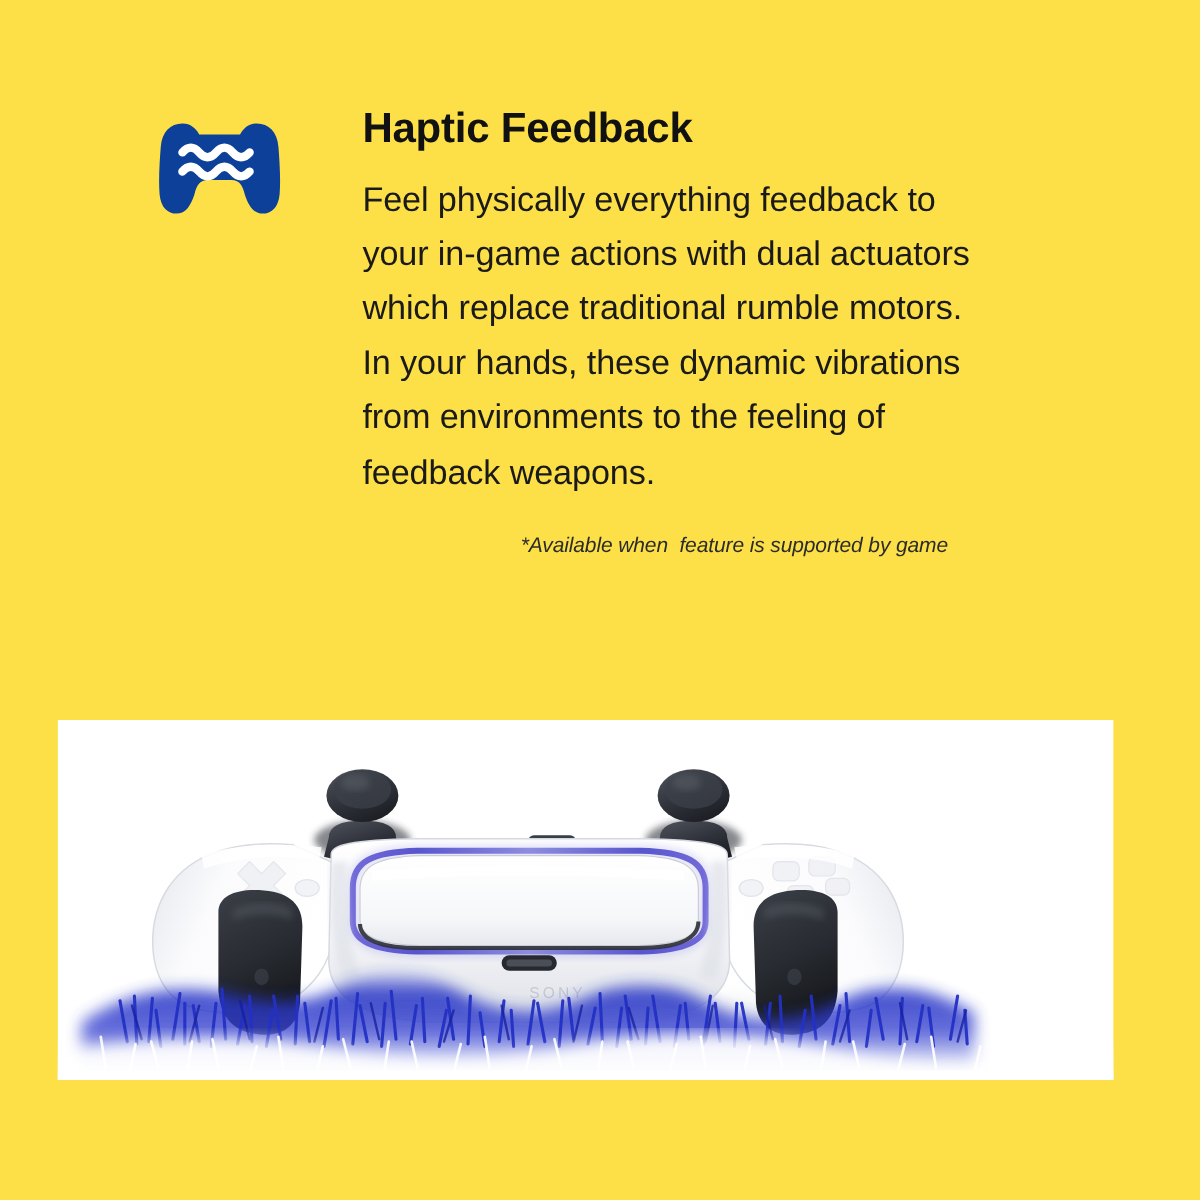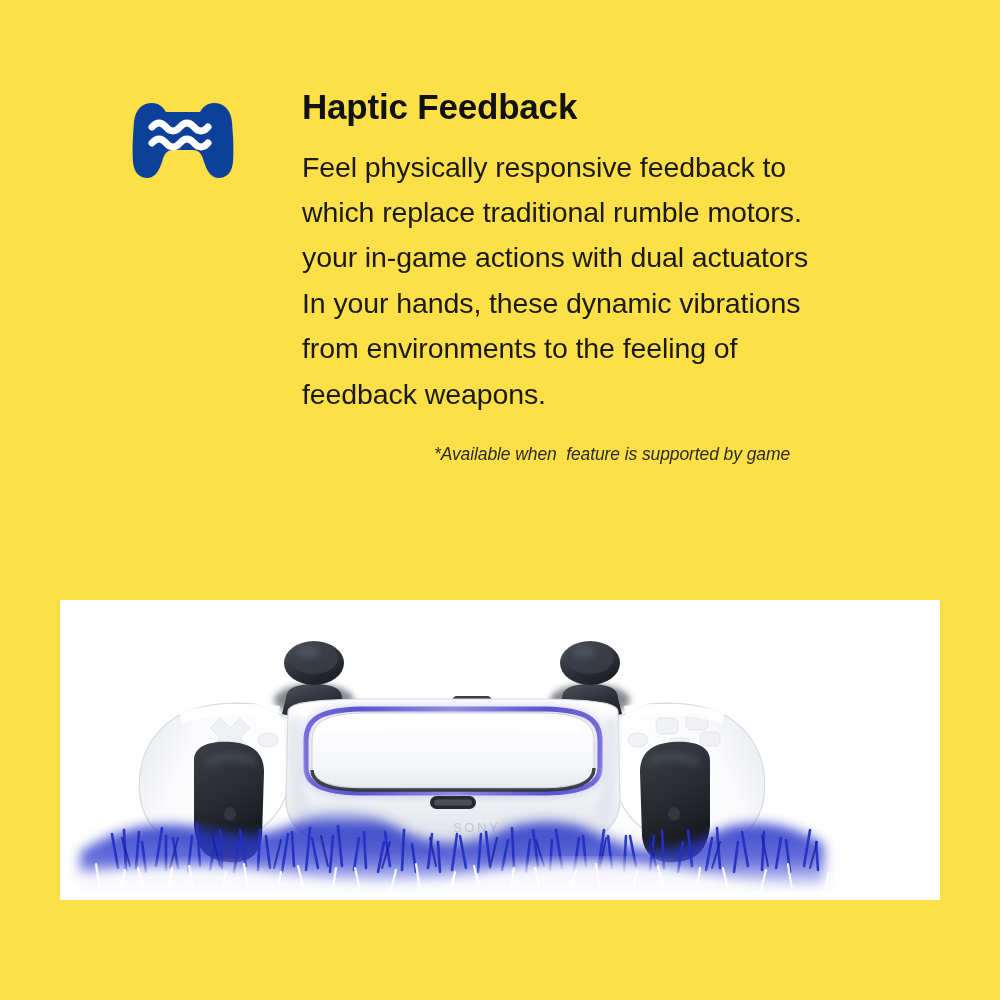--- a/index.html
+++ b/index.html
@@ -54,21 +54,21 @@
     font-style:italic;
     color:#2b2b2b;
     white-space:pre;
     letter-spacing:-0.1px;
     text-align:center;
   }
 
   
   .product-photo{
     position:absolute;
-    left:60px; top:600px;
+    left:48px; top:600px;
     width:880px; height:300px;
   }
   .product-photo svg{display:block;width:880px;height:300px;}
 </style>
 </head>
 <body>
 
 <div id="page">
 
   <div class="feature-block">
@@ -95,23 +95,23 @@
         <path d="M24 29 q7 -8 14 0 q7 8 14 0 q7 -8 14 0 q7 8 14 0" fill="none" stroke="#ffffff" stroke-width="7" stroke-linecap="round" stroke-linejoin="round"></path>
 
         <path d="M24 45 q7 -8 14 0 q7 8 14 0 q7 -8 14 0 q7 8 14 0" fill="none" stroke="#ffffff" stroke-width="7" stroke-linecap="round" stroke-linejoin="round"></path>
       </svg>
     </div>
 
     <div class="feature-text">
       <h1 class="feature-title">Haptic Feedback</h1>
 
       <p class="feature-body">
-        <span class="ln">Feel physically responsive feedback to</span>
+        <span class="ln">Feel physically everything feedback to</span>
+        <span class="ln">your in-game actions with dual actuators</span>
         <span class="ln">which replace traditional rumble motors.</span>
-        <span class="ln">your in-game actions with dual actuators</span>
         <span class="ln">In your hands, these dynamic vibrations</span>
         <span class="ln">from environments to the feeling of</span>
         <span class="ln">feedback weapons.</span>
       </p>
 
       <div class="feature-note">*Available when  feature is supported by game</div>
     </div>
   </div>
 
   <div class="product-photo">

